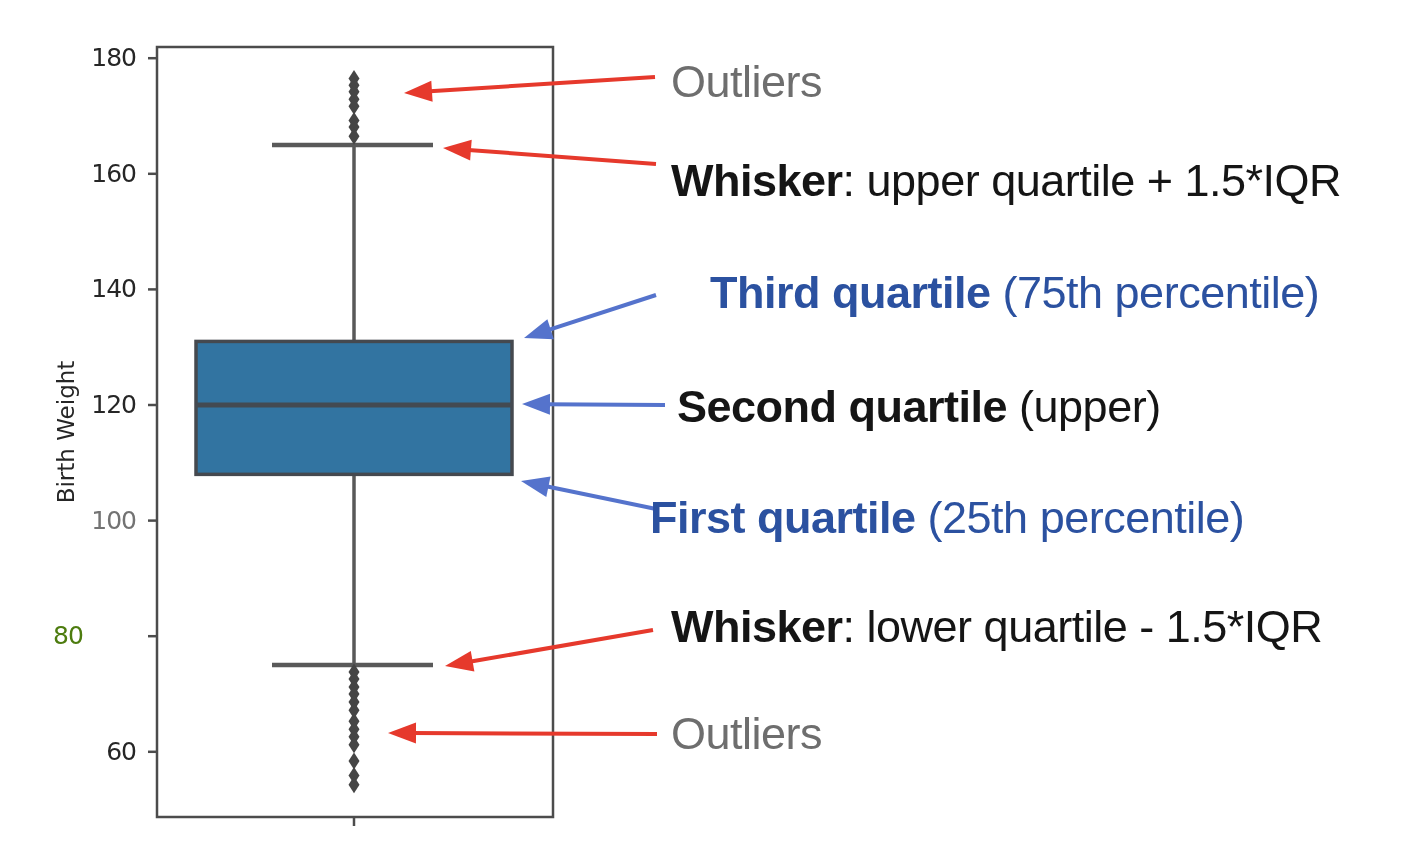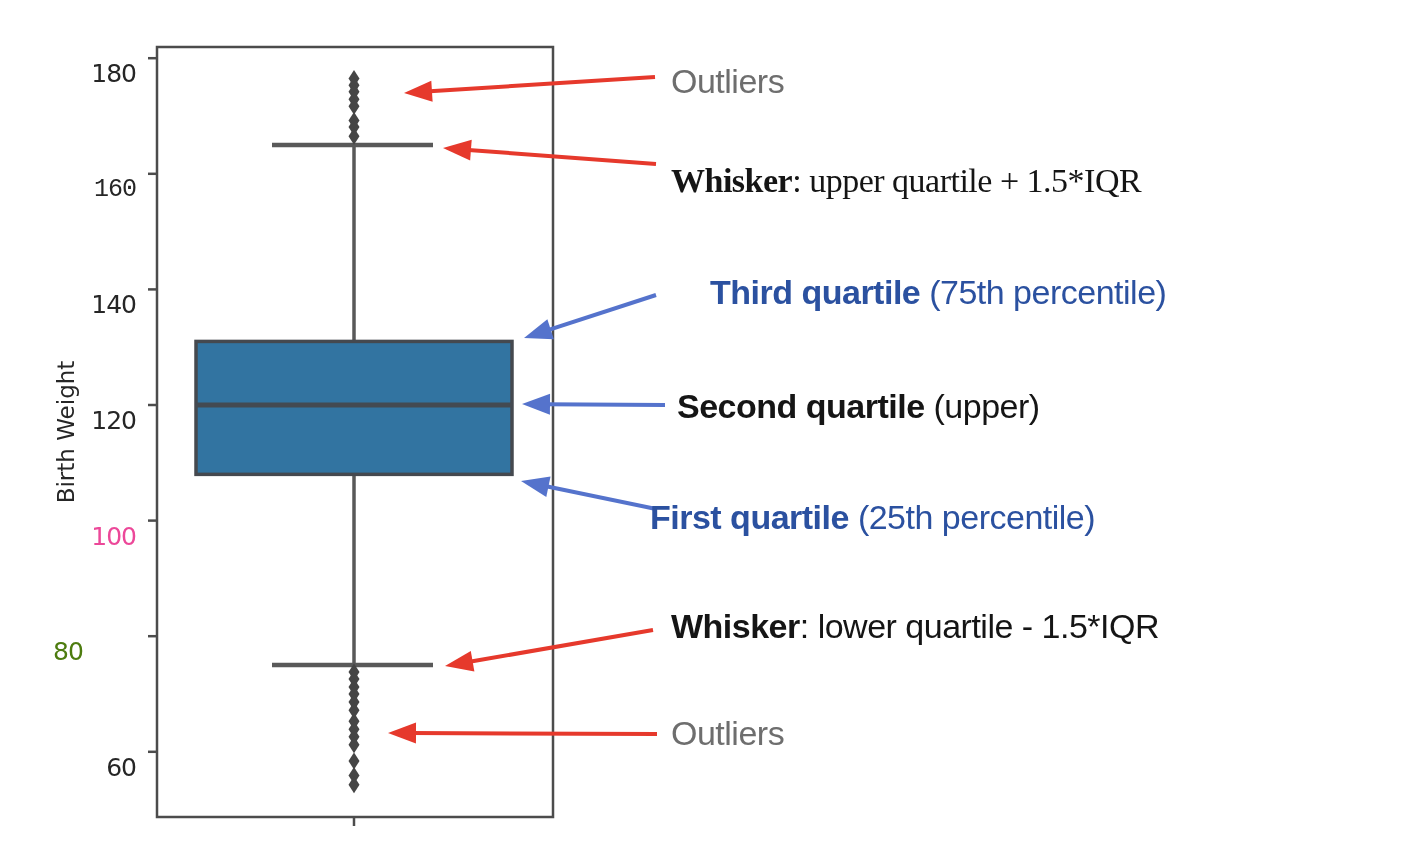--- a/index.html
+++ b/index.html
@@ -13,36 +13,35 @@
   #plot-svg{position:absolute;left:0;top:0;}
   .ytick{
     position:absolute;
     left:0;width:136px;height:30px;
     line-height:30px;
     text-align:right;
     font-family:"DejaVu Sans", sans-serif;
     font-size:25px;
     color:#262626;
     letter-spacing:-1px;
-    margin-top:16px;
   }
   #ylabel{
     position:absolute;
     left:66px;top:432px;
     transform:translate(-50%,-50%) rotate(-90deg);
     font-family:"DejaVu Sans", sans-serif;
     font-size:23px;
     color:#262626;
     white-space:nowrap;
   }
   .annot{
     position:absolute;
     transform:translateY(-50%);
     white-space:nowrap;
-    font-size:34px;
+    font-size:45px;
     letter-spacing:-0.5px;
     line-height:1.1;
   }
   .annot .b{font-weight:700;}
 </style>
 </head>
 <body>
 
 <div id="canvas">
   <svg id="plot-svg" width="1408" height="862">
@@ -93,28 +92,28 @@
       <polygon points="521,481 550.5489048332175,476.40519606974885 546.2841144449181,496.9675782990497" fill="#5573cc"></polygon>
       <line x1="653" y1="630" x2="466.67771112881985" y2="662.2480884584735" stroke="#e6392c" stroke-width="4"></line>
       <polygon points="445,666 470.79912911004214,650.8786595447568 474.38049921786296,671.5710201677211" fill="#e6392c"></polygon>
       <line x1="657" y1="734" x2="409.99984798598706" y2="733.0817838215092" stroke="#e6392c" stroke-width="4"></line>
       <polygon points="388,733 416.0388397151584,722.6041610522452 415.9607733400814,743.6040159479601" fill="#e6392c"></polygon>
     </svg>
   <div id="ylabel">Birth Weight</div>
   <div id="yticks">
       <div class="ytick" style="top: 736.8px; color: rgb(38, 38, 38);">60</div>
       <div class="ytick" style="top: 621.2px; color: #4d7c0f; text-align: center;">80</div>
-      <div class="ytick" style="top: 505.6px; color: #ec4899;">100</div>
+      <div class="ytick" style="top: 505.6px; color: #737373;">100</div>
       <div class="ytick" style="top: 390px; color: rgb(38, 38, 38);">120</div>
       <div class="ytick" style="top: 274.4px; color: rgb(38, 38, 38);">140</div>
-      <div class="ytick" style="top: 158.8px; color: rgb(38, 38, 38); font-family: Liberation Mono, monospace;">160</div>
+      <div class="ytick" style="top: 158.8px; color: rgb(38, 38, 38);">160</div>
       <div class="ytick" style="top: 43.2px; color: rgb(38, 38, 38);">180</div>
     </div>
   <div id="annots">
       <div class="annot" style="left: 671px; top: 82px; color: rgb(110, 110, 110);"><span>Outliers</span></div>
-      <div class="annot" style="left: 671px; top: 181px; color: rgb(21, 21, 21); font-family: Liberation Serif, serif;"><span class="b">Whisker</span><span>: upper quartile + 1.5*IQR</span></div>
+      <div class="annot" style="left: 671px; top: 181px; color: rgb(21, 21, 21);"><span class="b">Whisker</span><span>: upper quartile + 1.5*IQR</span></div>
       <div class="annot" style="left: 710px; top: 293px; color: rgb(43, 81, 160);"><span class="b">Third quartile</span><span> (75th percentile)</span></div>
       <div class="annot" style="left: 677px; top: 407px; color: rgb(21, 21, 21);"><span class="b">Second quartile</span><span> (upper)</span></div>
       <div class="annot" style="left: 650px; top: 518px; color: rgb(43, 81, 160);"><span class="b">First quartile</span><span> (25th percentile)</span></div>
       <div class="annot" style="left: 671px; top: 627px; color: rgb(21, 21, 21);"><span class="b">Whisker</span><span>: lower quartile - 1.5*IQR</span></div>
       <div class="annot" style="left: 671px; top: 734px; color: rgb(110, 110, 110);"><span>Outliers</span></div>
     </div>
 </div>
 
 </body></html>

